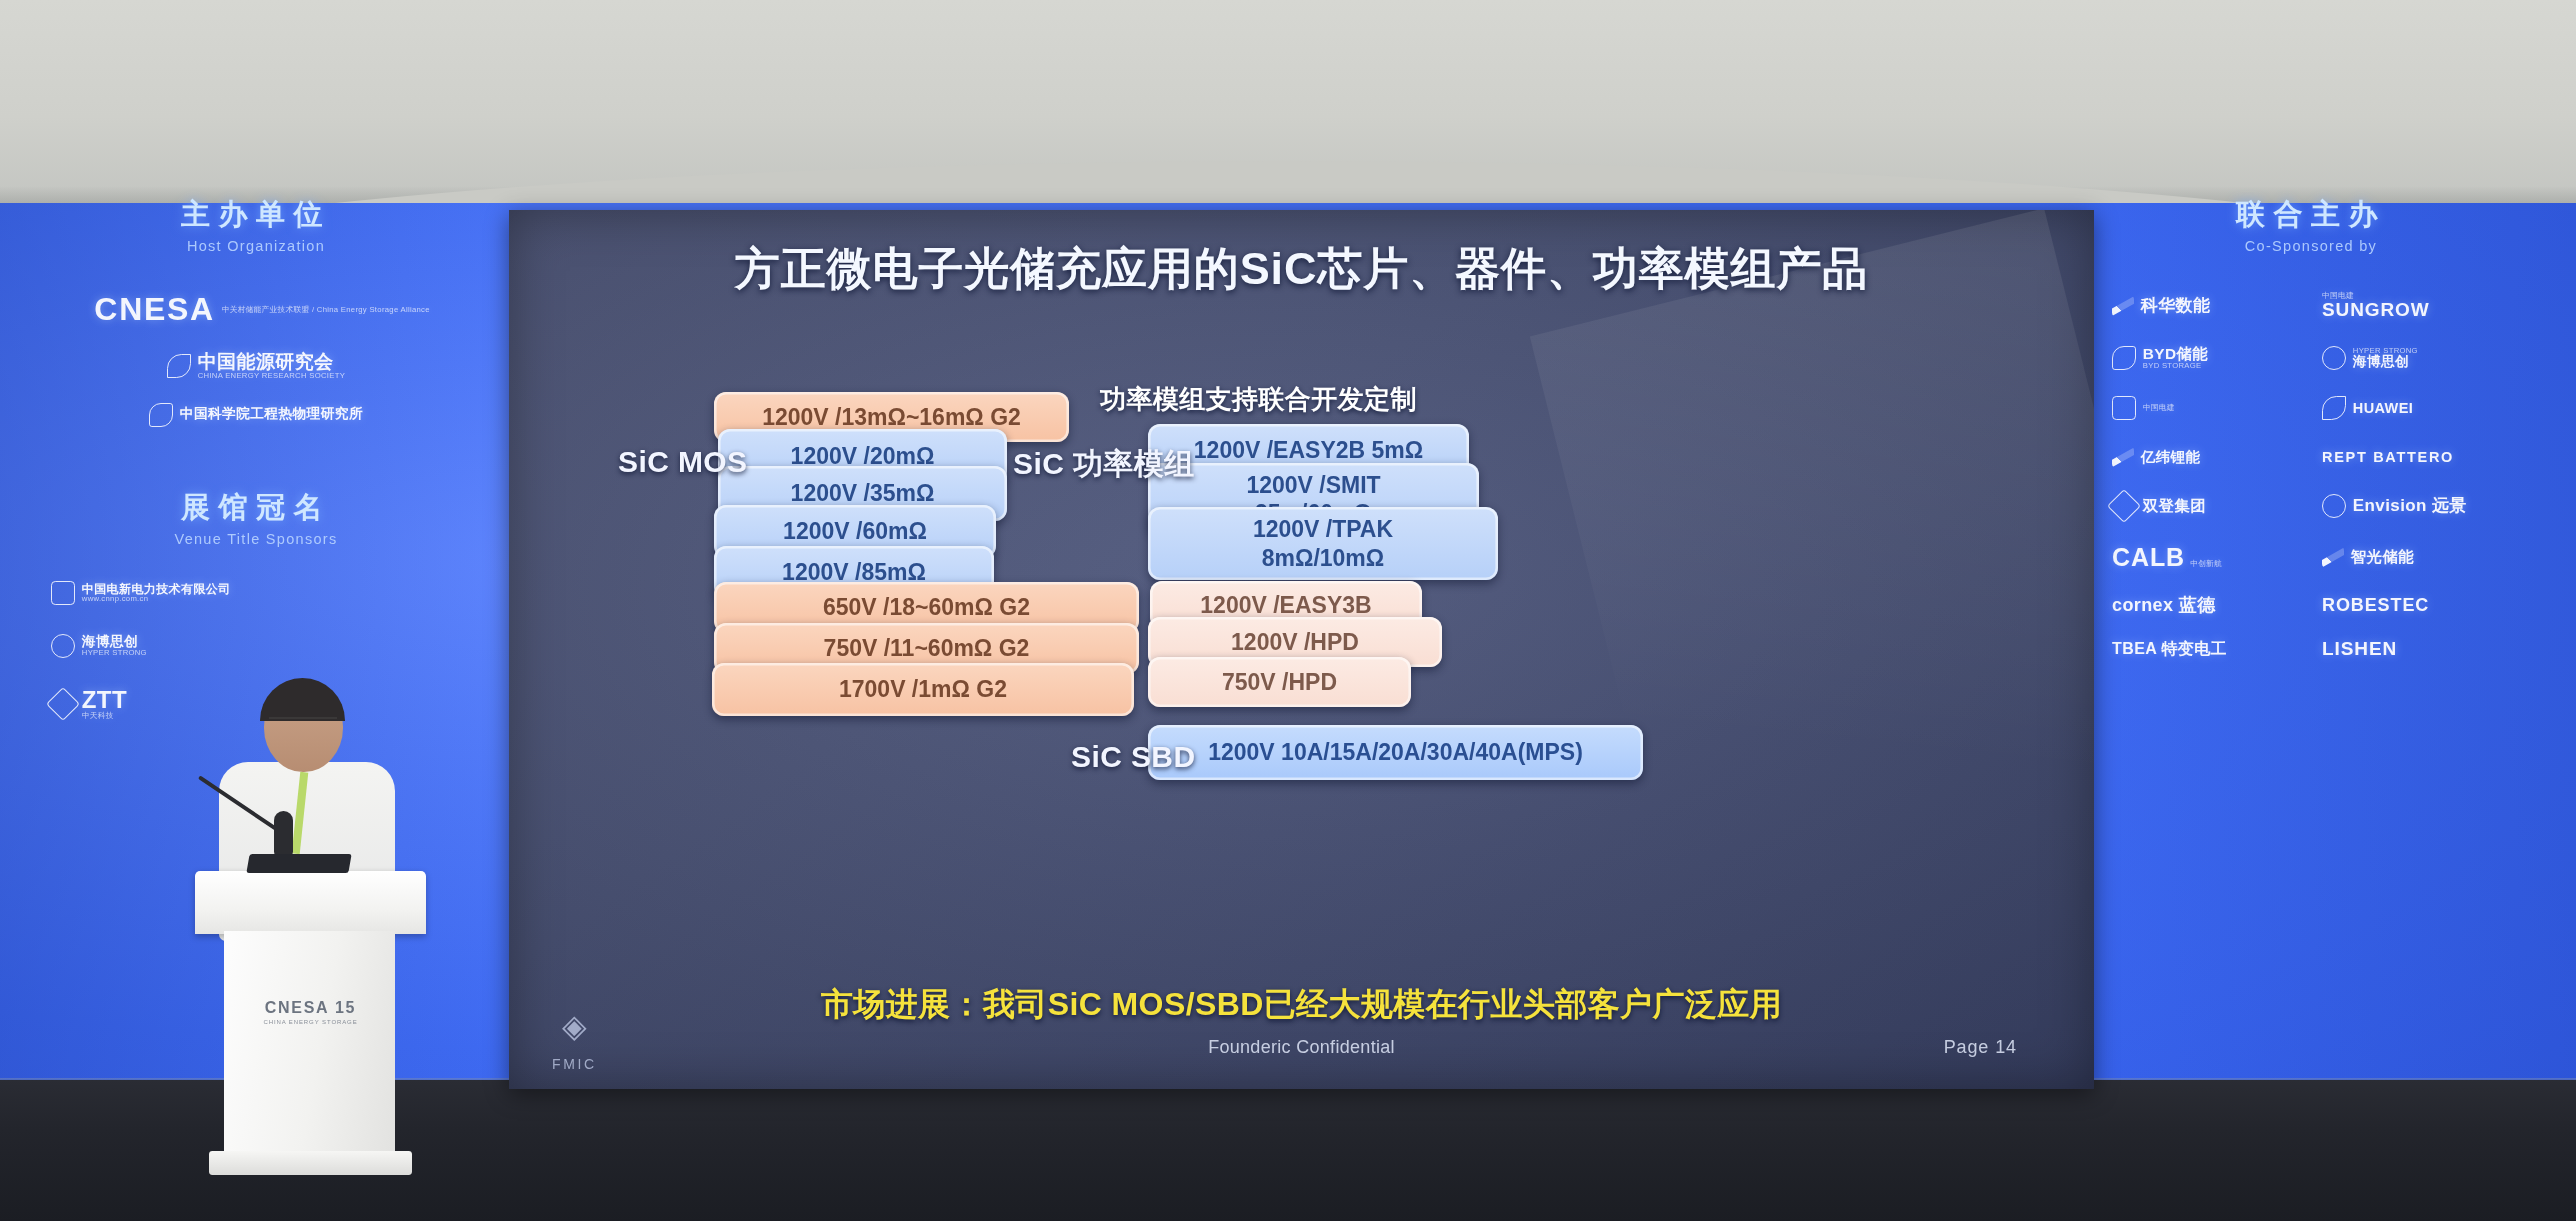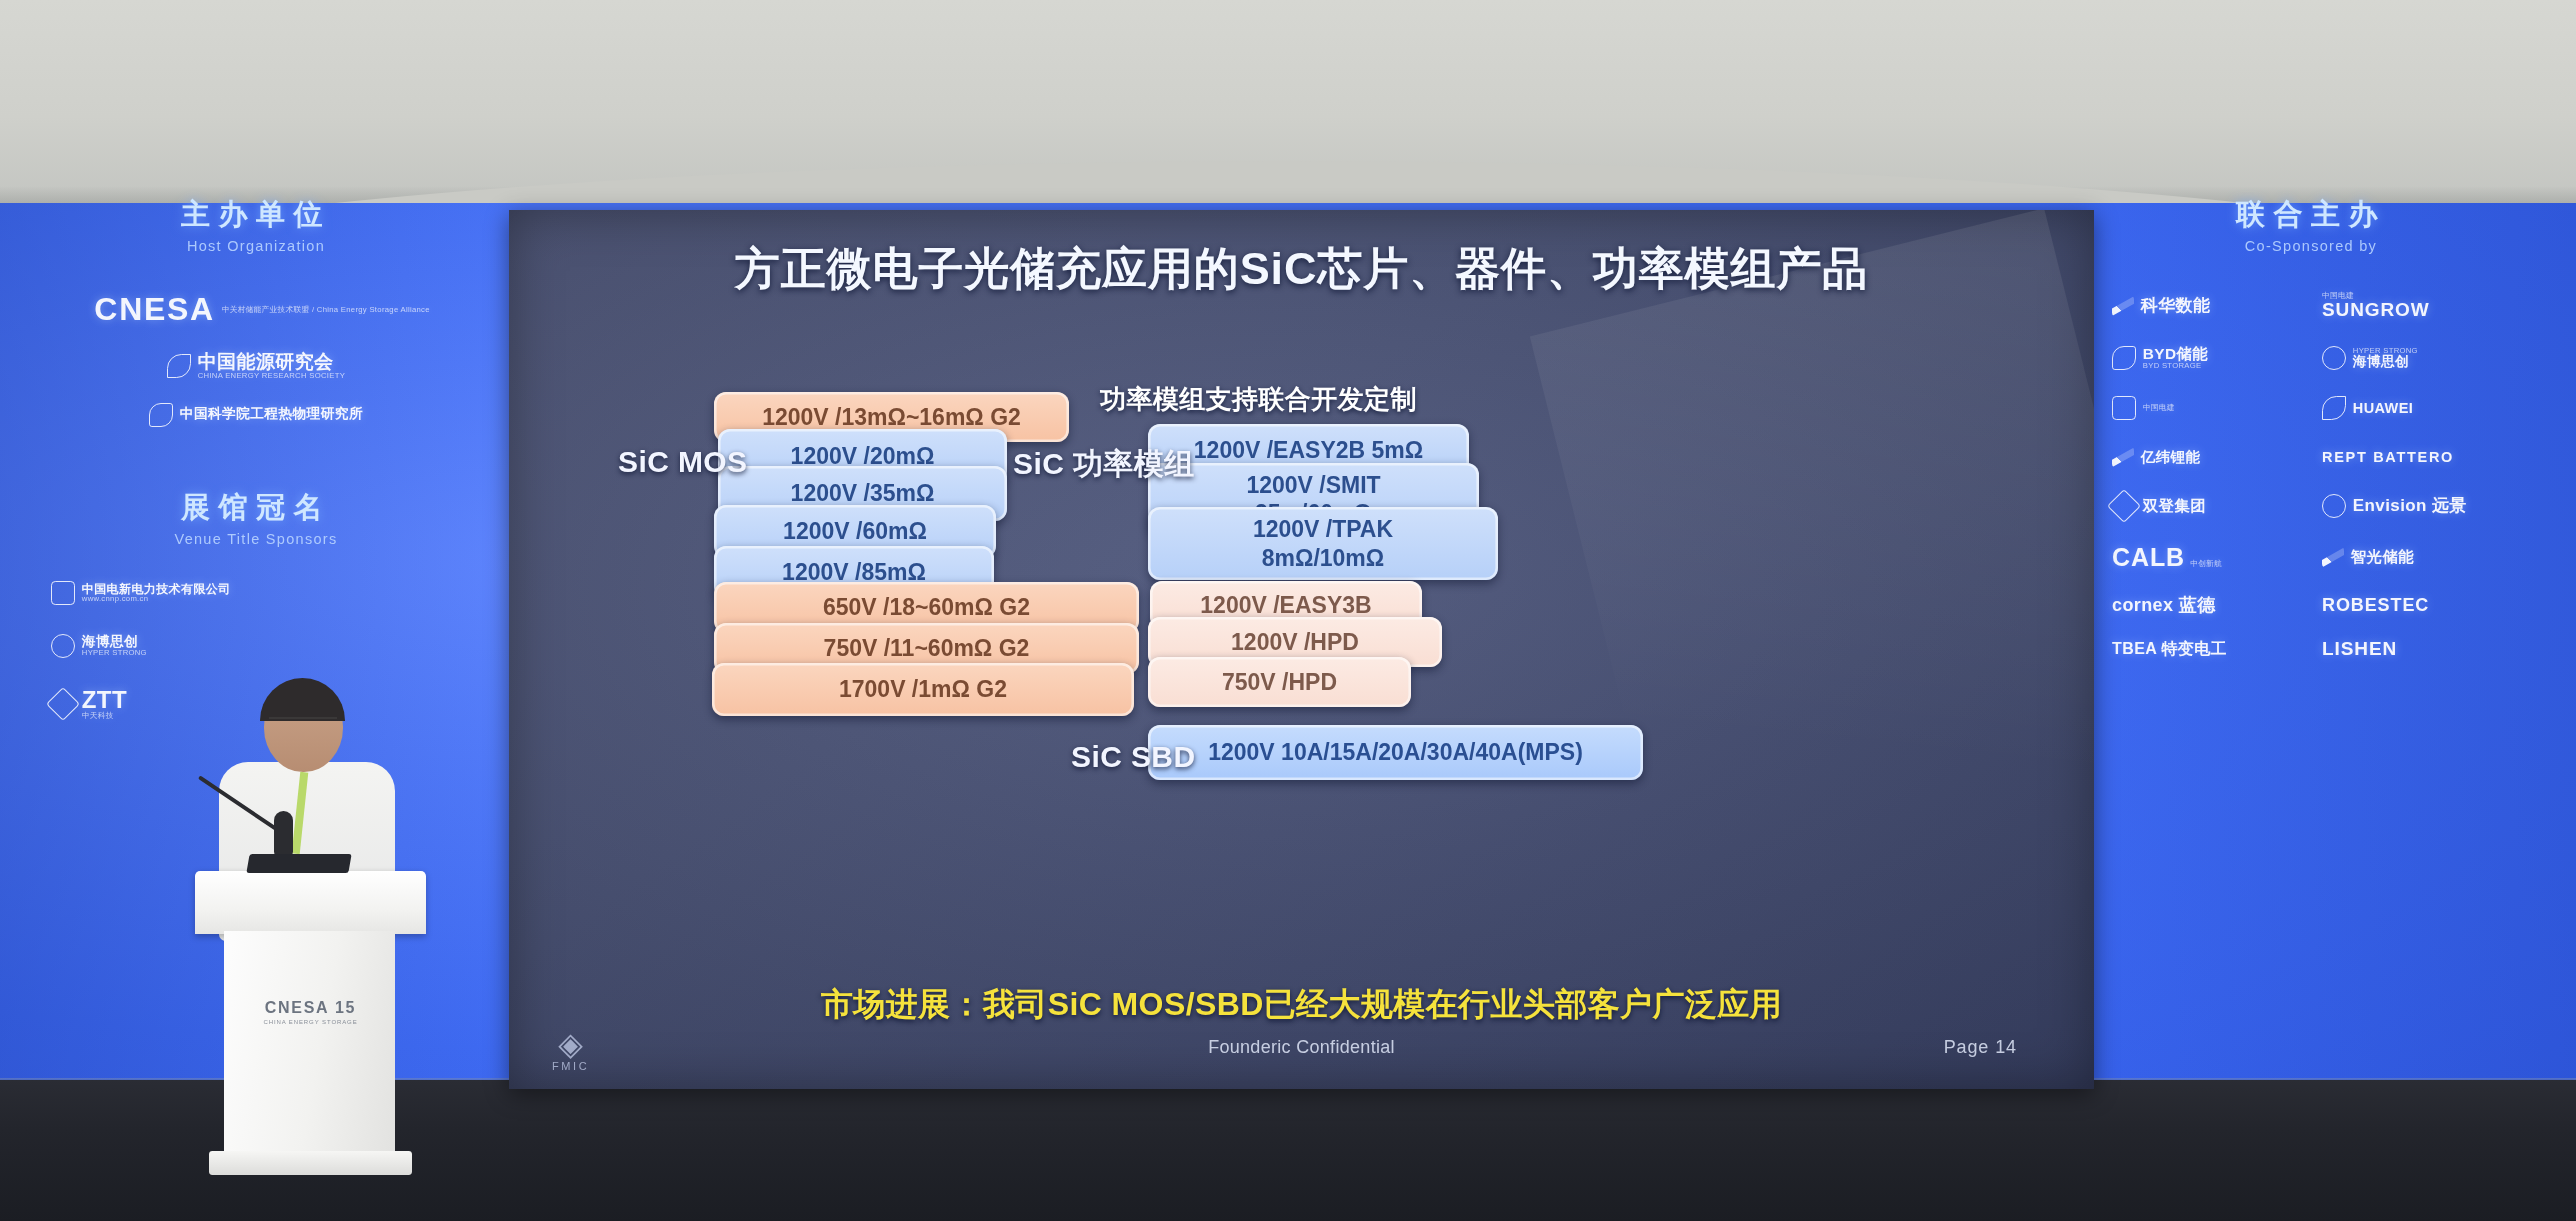--- a/index.html
+++ b/index.html
@@ -150,21 +150,21 @@
     position:absolute;z-index:4;left:0;right:0;top:773px;text-align:center;
     font-size:32px;font-weight:700;color:#f5e23c;letter-spacing:0.4px;
     text-shadow:0 1.7px 5.1px rgba(12,20,50,.9);
   }
 
   .slide-footer{position:absolute;z-index:4;bottom:15.4px;left:0;right:0;height:51px;}
   .fmic{
     position:absolute;left:43px;bottom:1.7px;text-align:center;color:#c8d2ee;opacity:.72;
   }
   .fmic .glyph{font-size:32px;line-height:1;}
-  .fmic .name{font-size:11px;letter-spacing:2.6px;margin-top:0;}
+  .fmic .name{font-size:14px;letter-spacing:2.6px;margin-top:14px;}
   .confidential{
     position:absolute;left:0;right:0;bottom:15.4px;text-align:center;
     font-size:18px;color:#dfe6f7;opacity:.85;letter-spacing:0.3px;
   }
   .pagenum{
     position:absolute;right:77px;bottom:15.4px;
     font-size:18px;color:#dfe6f7;opacity:.85;letter-spacing:0.9px;
   }
 
   

